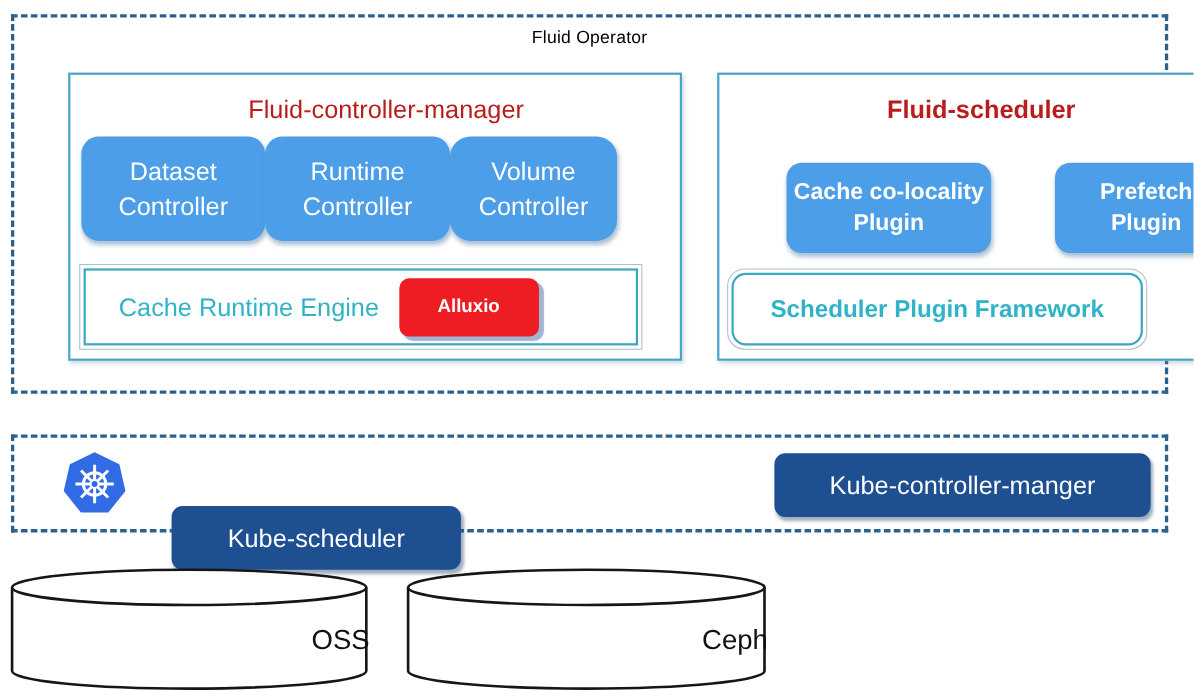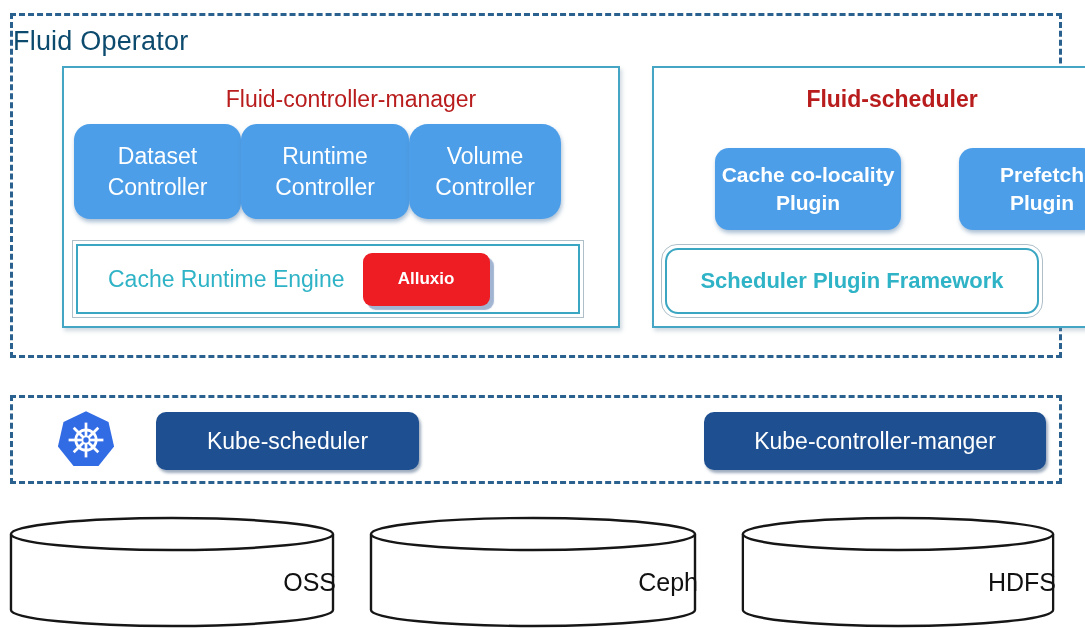--- a/index.html
+++ b/index.html
@@ -7,22 +7,22 @@
   .canvas {
     position:relative; width:1085px; height:628px; background:#ffffff; overflow:hidden;
   }
 
   
   .fluid-operator {
     position:absolute; left:10px; top:13px; width:1052px; height:345px;
     border:3px dashed #2b618f;
   }
   .group-title {
-    position:absolute; left:0; right:0; top:10px; 
-    font-size:27px; color:#0c4a6e; letter-spacing:0.2px;
+    position:absolute; left:0; right:0; top:10px; text-align:center;
+    font-size:16px; color:#000000; letter-spacing:0.2px;
   }
   .panel {
     position:absolute; top:50px; height:262px;
     border:2px solid #45a5c5; background:#ffffff;
     box-shadow:2px 3px 4px rgba(120,150,170,0.35);
   }
   .panel-left  { left:49px;  width:558px; }
   .panel-right { left:639px; width:460px;font-weight:bold; }
   .panel-title {
     margin-top:18px; text-align:center; font-size:23px; color:#b91c1c;padding-left:20px;
@@ -75,21 +75,21 @@
   .kube-layer {
     position:absolute; left:10px; top:395px; width:1052px; height:89px;
     border:3px dashed #2b618f;
   }
   .k8s-logo { position:absolute; left:42px; top:12px; width:62px; height:60px; }
   .kube-btn {
     position:absolute; top:14px; height:58px; background:#1d4f91; color:#ffffff;
     border-radius:10px; display:flex; align-items:center; justify-content:center;
     font-size:23px; box-shadow:2px 3px 3px rgba(40,70,110,0.45);
   }
-  .kube-1 { left:143px; width:263px; }
+  .kube-1 { left:143px; width:263px;margin-top:48px; }
   .kube-2 { left:416px; width:260px; }
   .kube-3 { left:691px; width:342px; }
 
   
   .cylinder { position:absolute; top:516px; height:112px; }
   .cyl-1 { left:8px;   width:328px; }
   .cyl-2 { left:368px; width:330px; }
   .cyl-3 { left:740px; width:316px; }
   .cylinder svg { position:absolute; inset:0; width:100%; height:100%; }
   .cyl-label {
@@ -181,21 +181,14 @@
   </div>
 
   <div class="cylinder cyl-2">
     <svg viewBox="0 0 330 112" preserveAspectRatio="none" aria-hidden="true">
       <path d="M3,18 L3,94 A162,16 0 0 0 327,94 L327,18" fill="#ffffff" stroke="#161616" stroke-width="2.4"></path>
       <ellipse cx="165" cy="18" rx="162" ry="16" fill="#ffffff" stroke="#161616" stroke-width="2.4"></ellipse>
     </svg>
     <div class="cyl-label">Ceph</div>
   </div>
 
-  <div class="cylinder cyl-3">
-    <svg viewBox="0 0 330 112" preserveAspectRatio="none" aria-hidden="true">
-      <path d="M3,18 L3,94 A162,16 0 0 0 327,94 L327,18" fill="#ffffff" stroke="#161616" stroke-width="2.4"></path>
-      <ellipse cx="165" cy="18" rx="162" ry="16" fill="#ffffff" stroke="#161616" stroke-width="2.4"></ellipse>
-    </svg>
-    <div class="cyl-label">HDFS</div>
-  </div>
 
 </div>
 
 </body></html>

